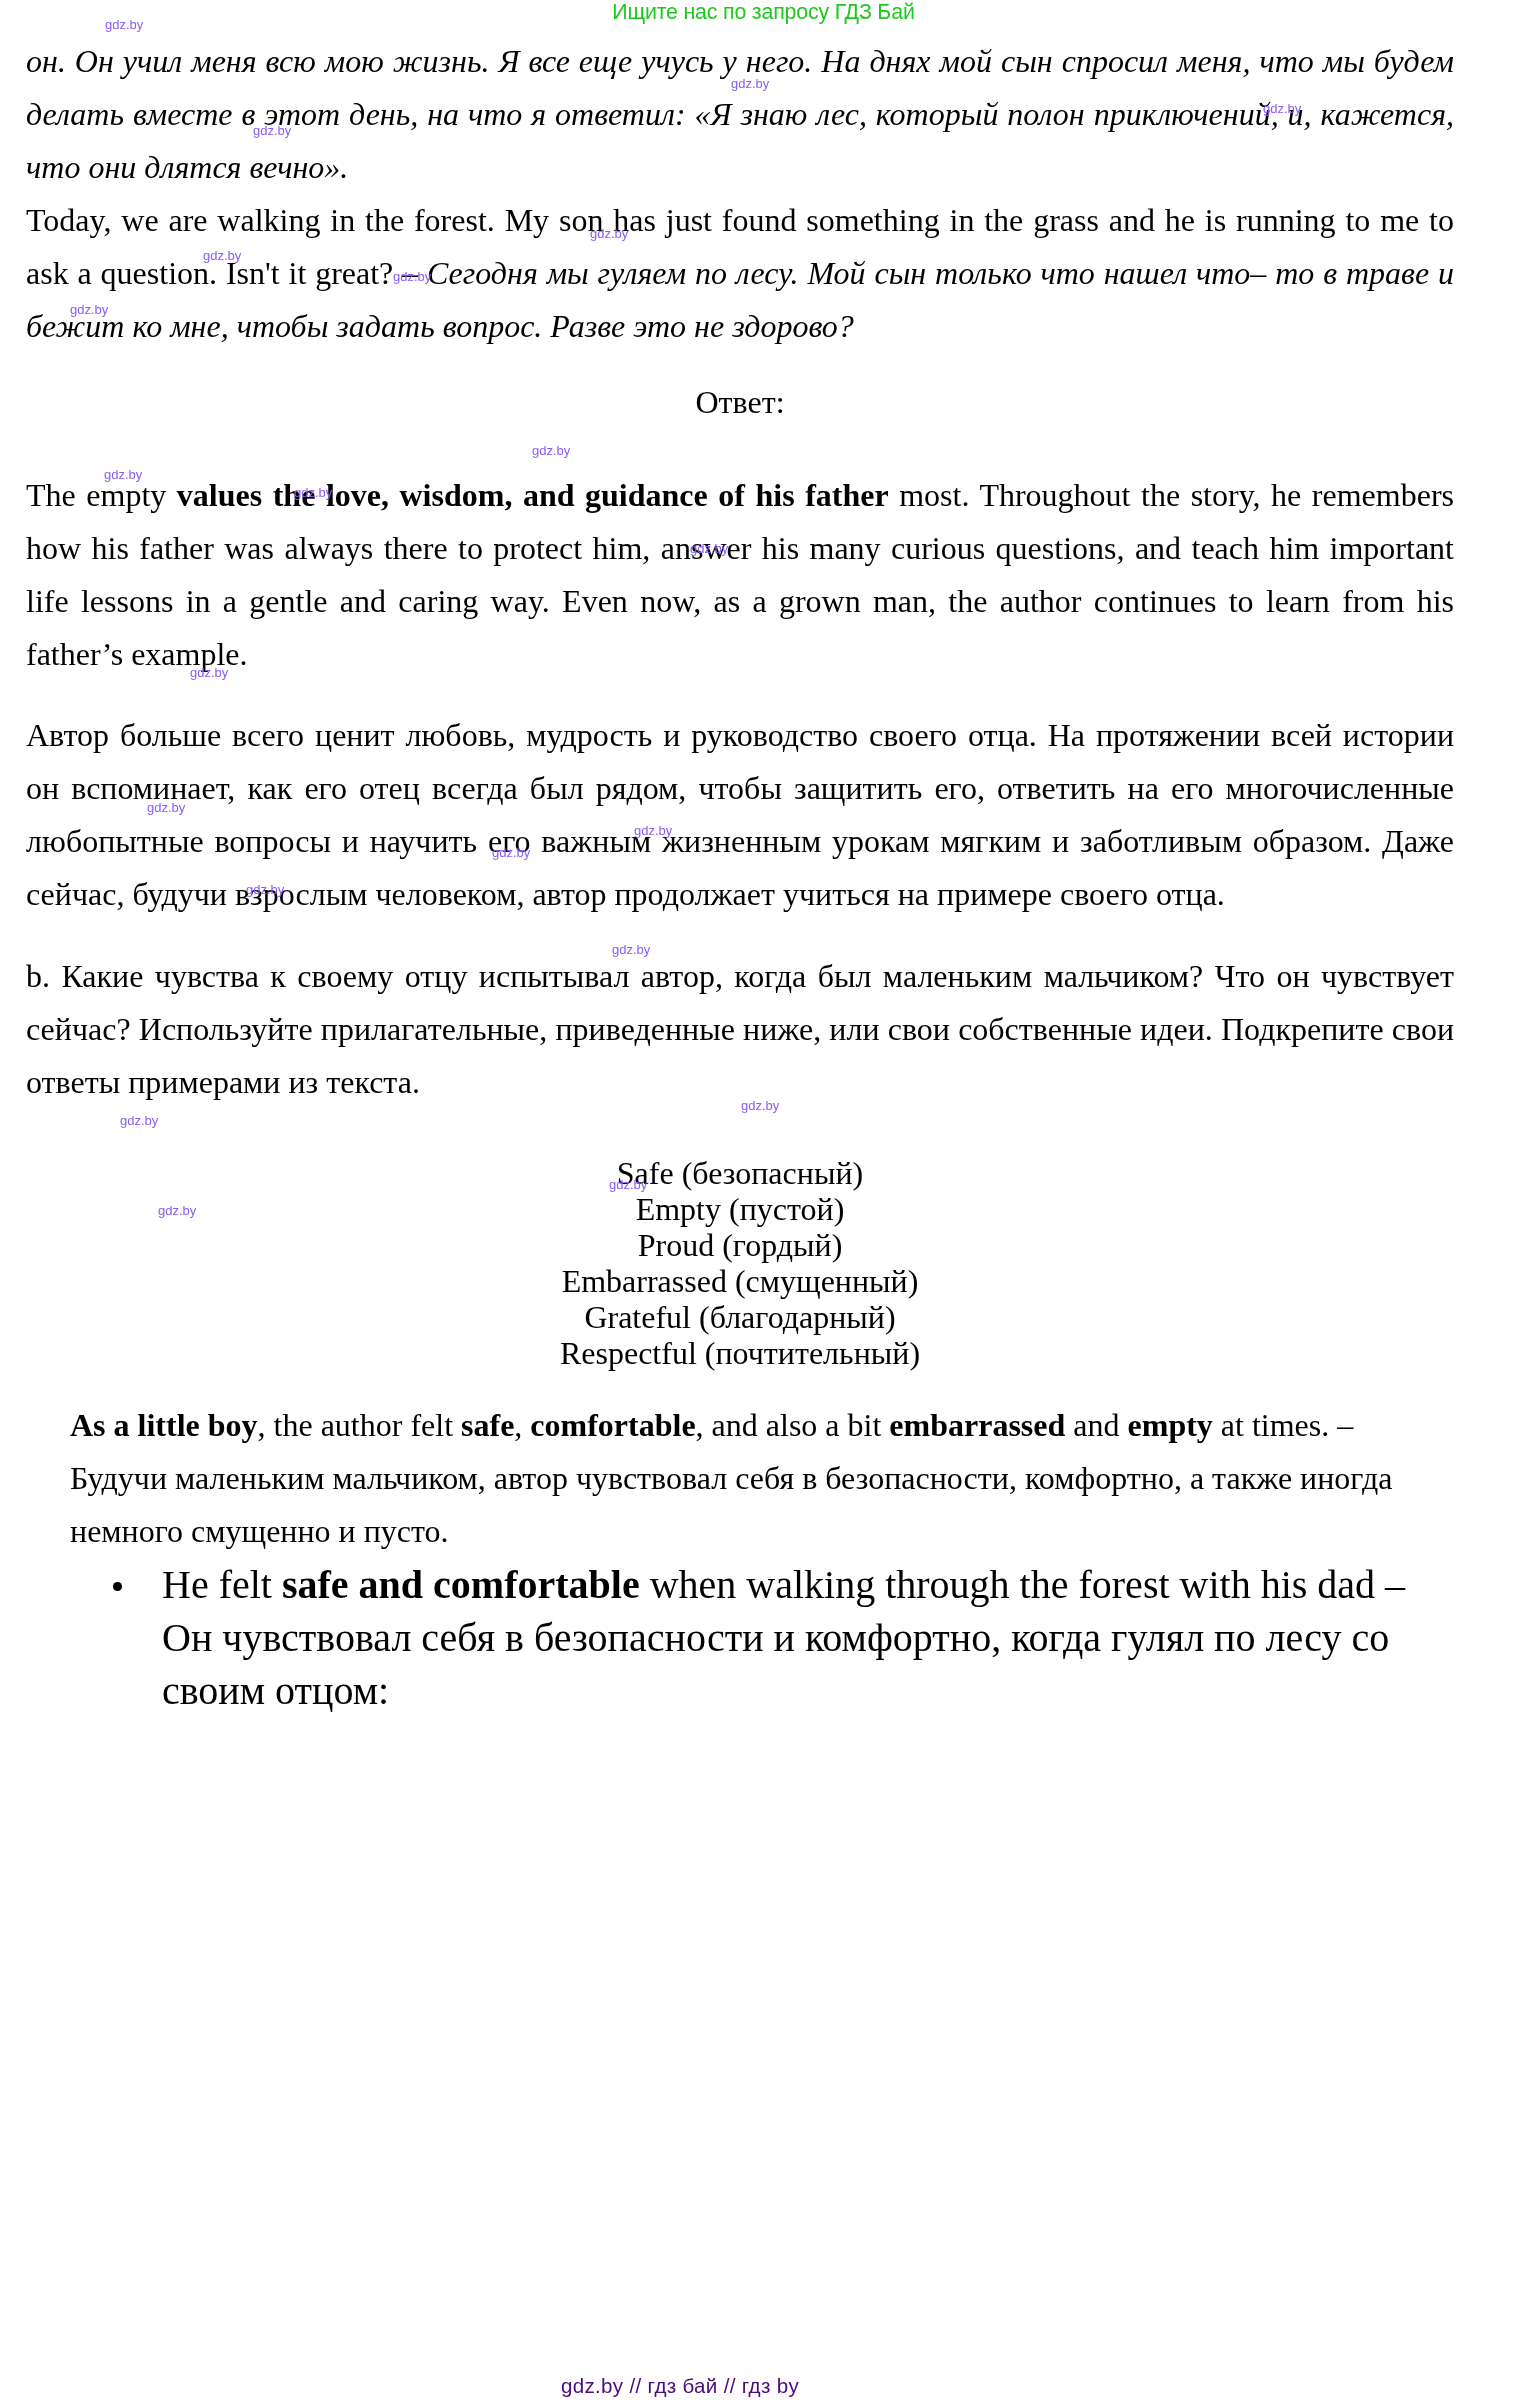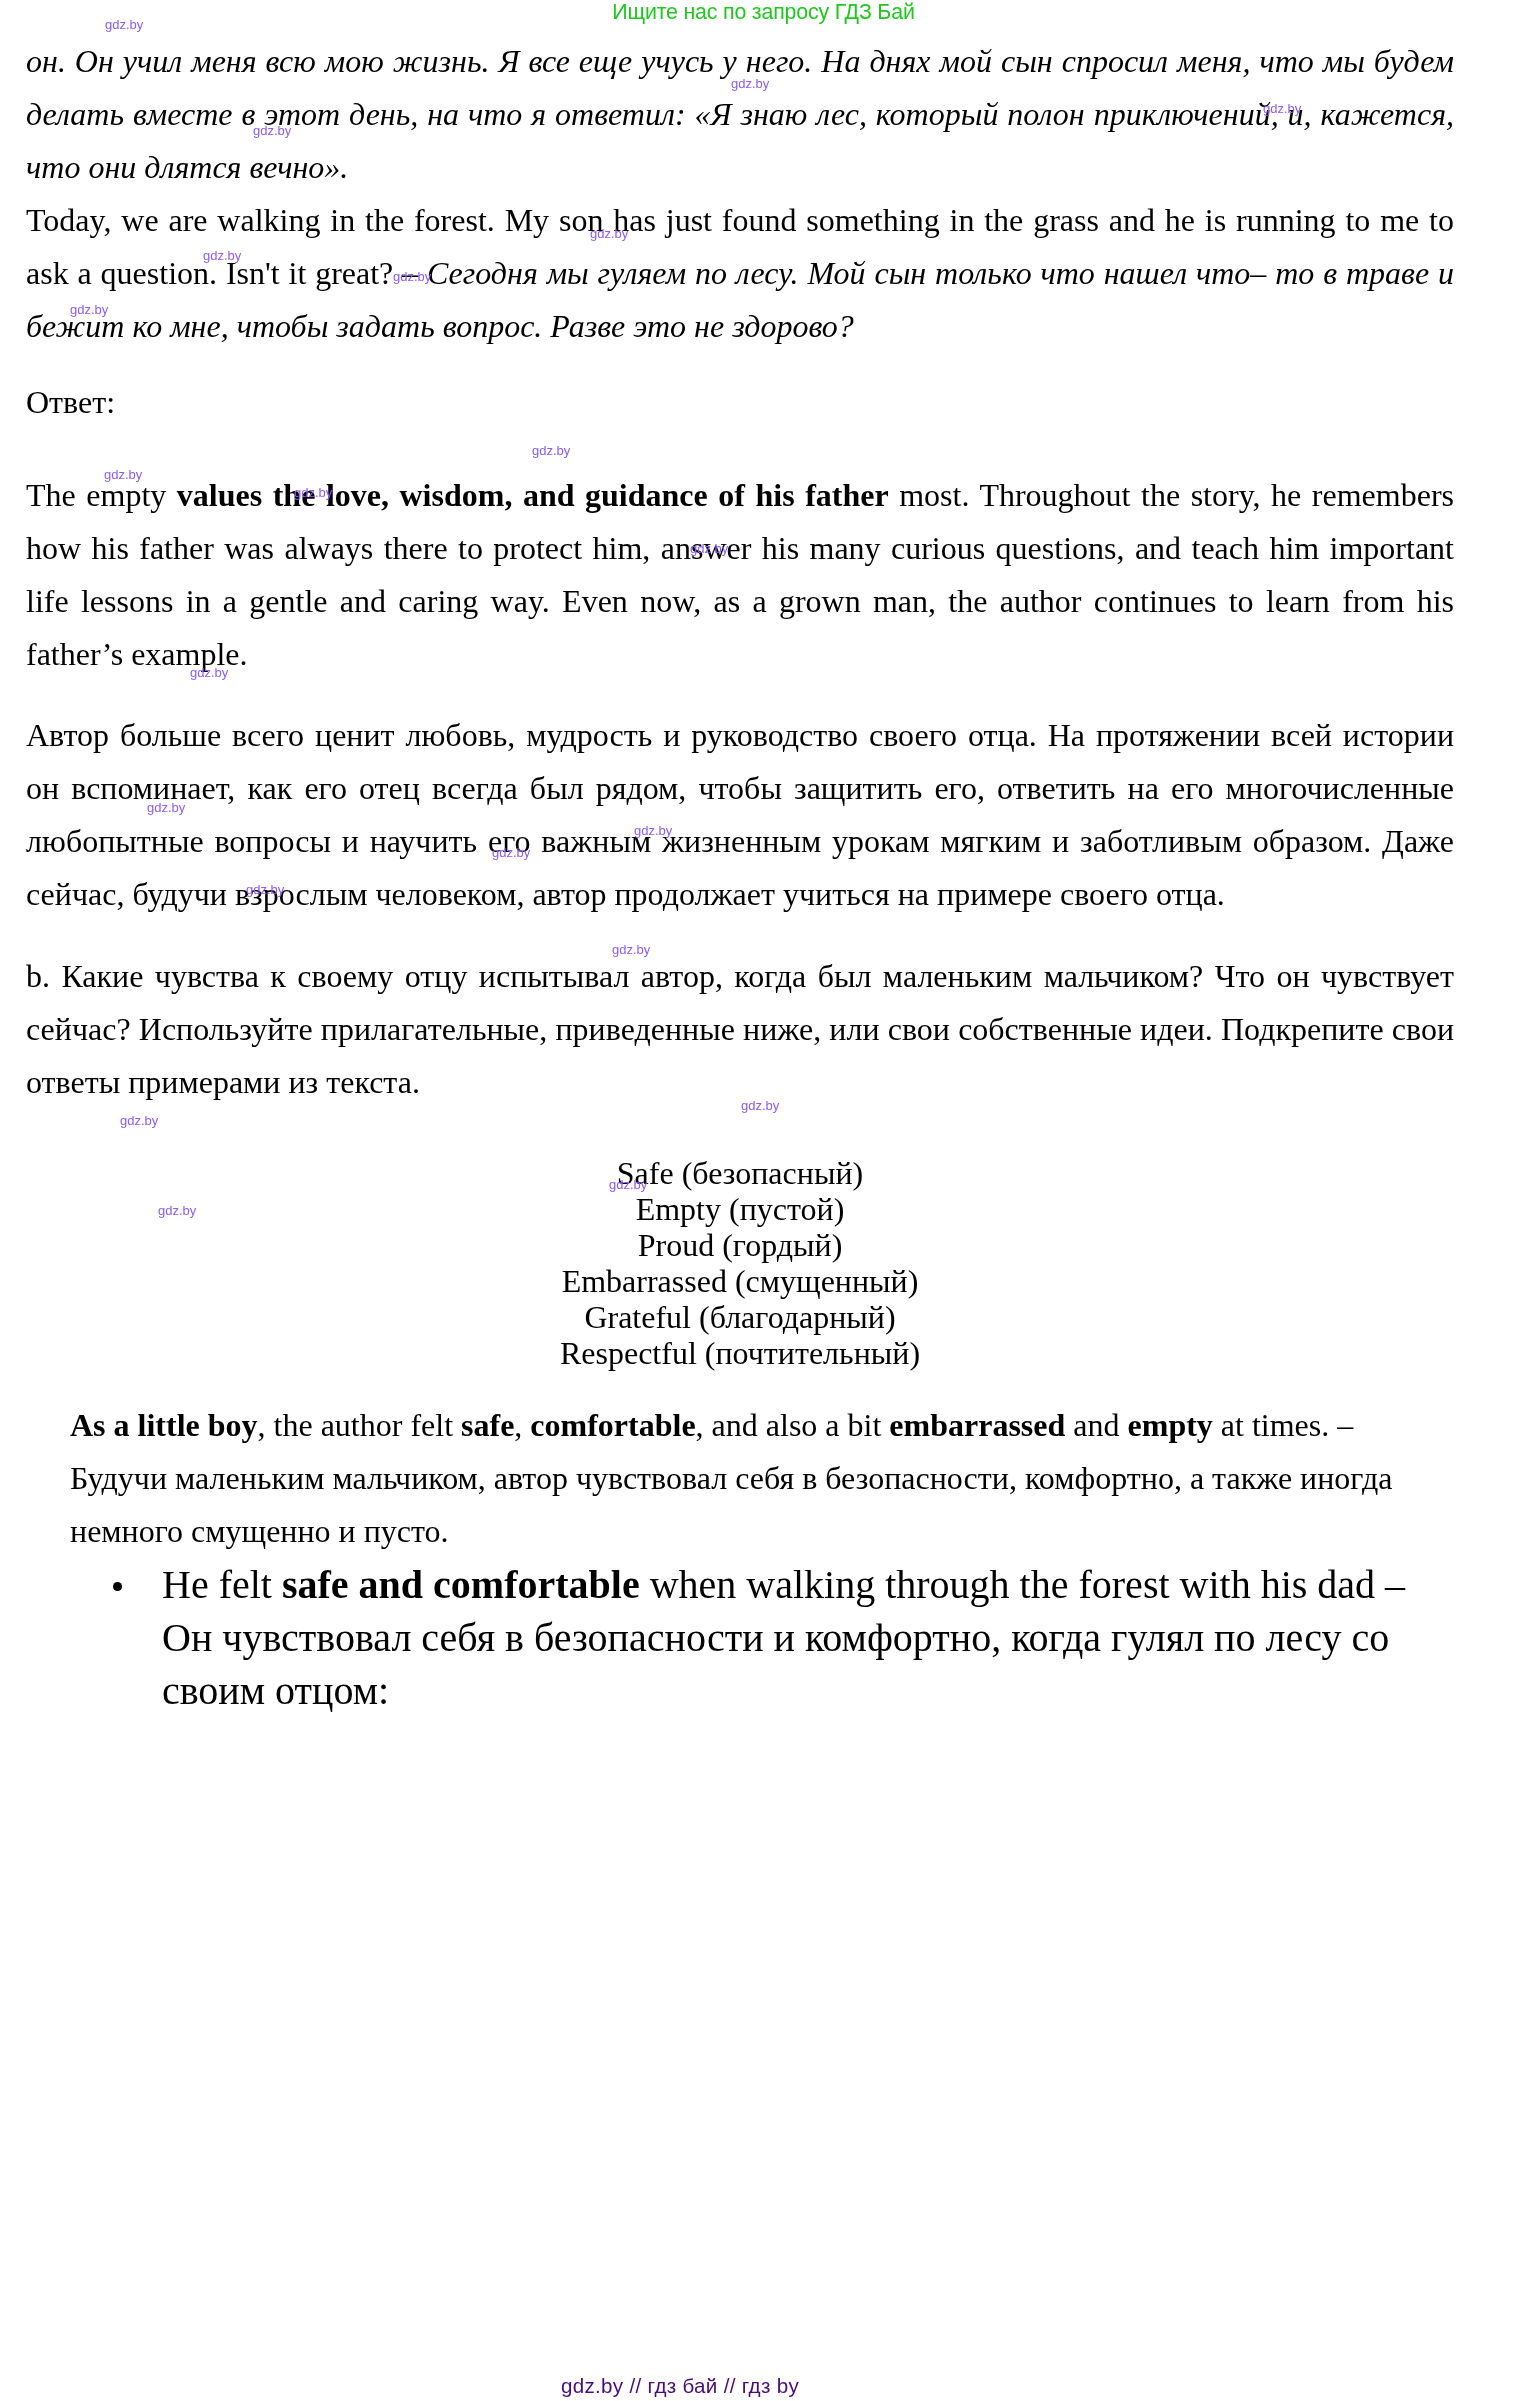--- a/index.html
+++ b/index.html
@@ -49,21 +49,21 @@
   .para.nojust { text-align: left; margin-left: 44px; }
   .ital { font-style: italic; }
   b, .bold { font-weight: bold; }
   .spacer-md { height: 28.5px; }
   .spacer-lg { height: 46px; }
 
   .answer-label {
     margin: 0;
     font-size: 32px;
     line-height: 41px;
-    text-align: left;
+    text-align: center;
   }
 
   
   .adj-list {
     list-style: none;
     margin: 0;
     padding: 0;
   }
   .adj-list li {
     font-size: 32px;

